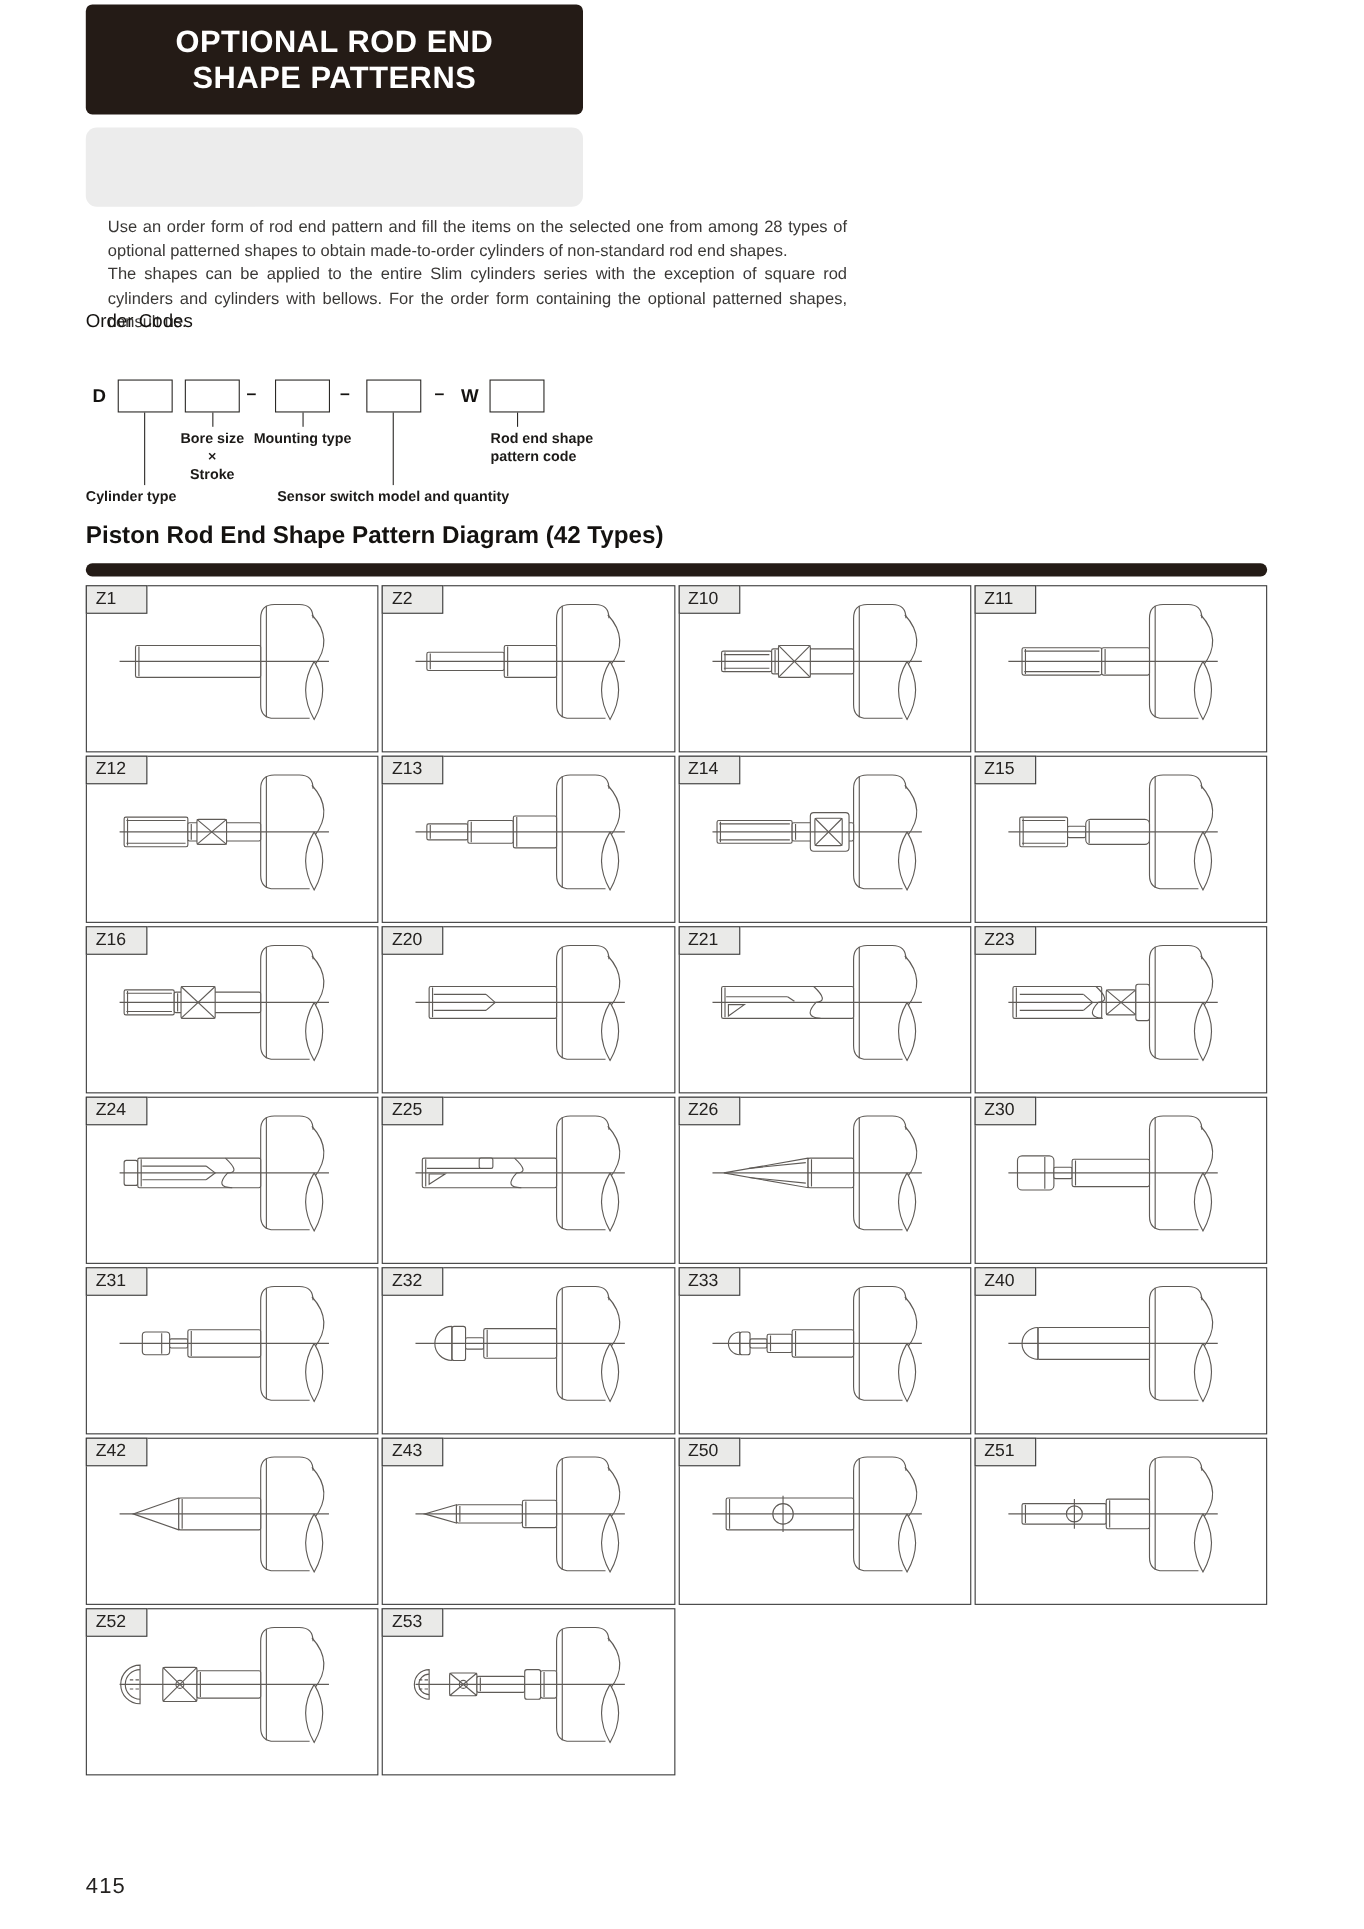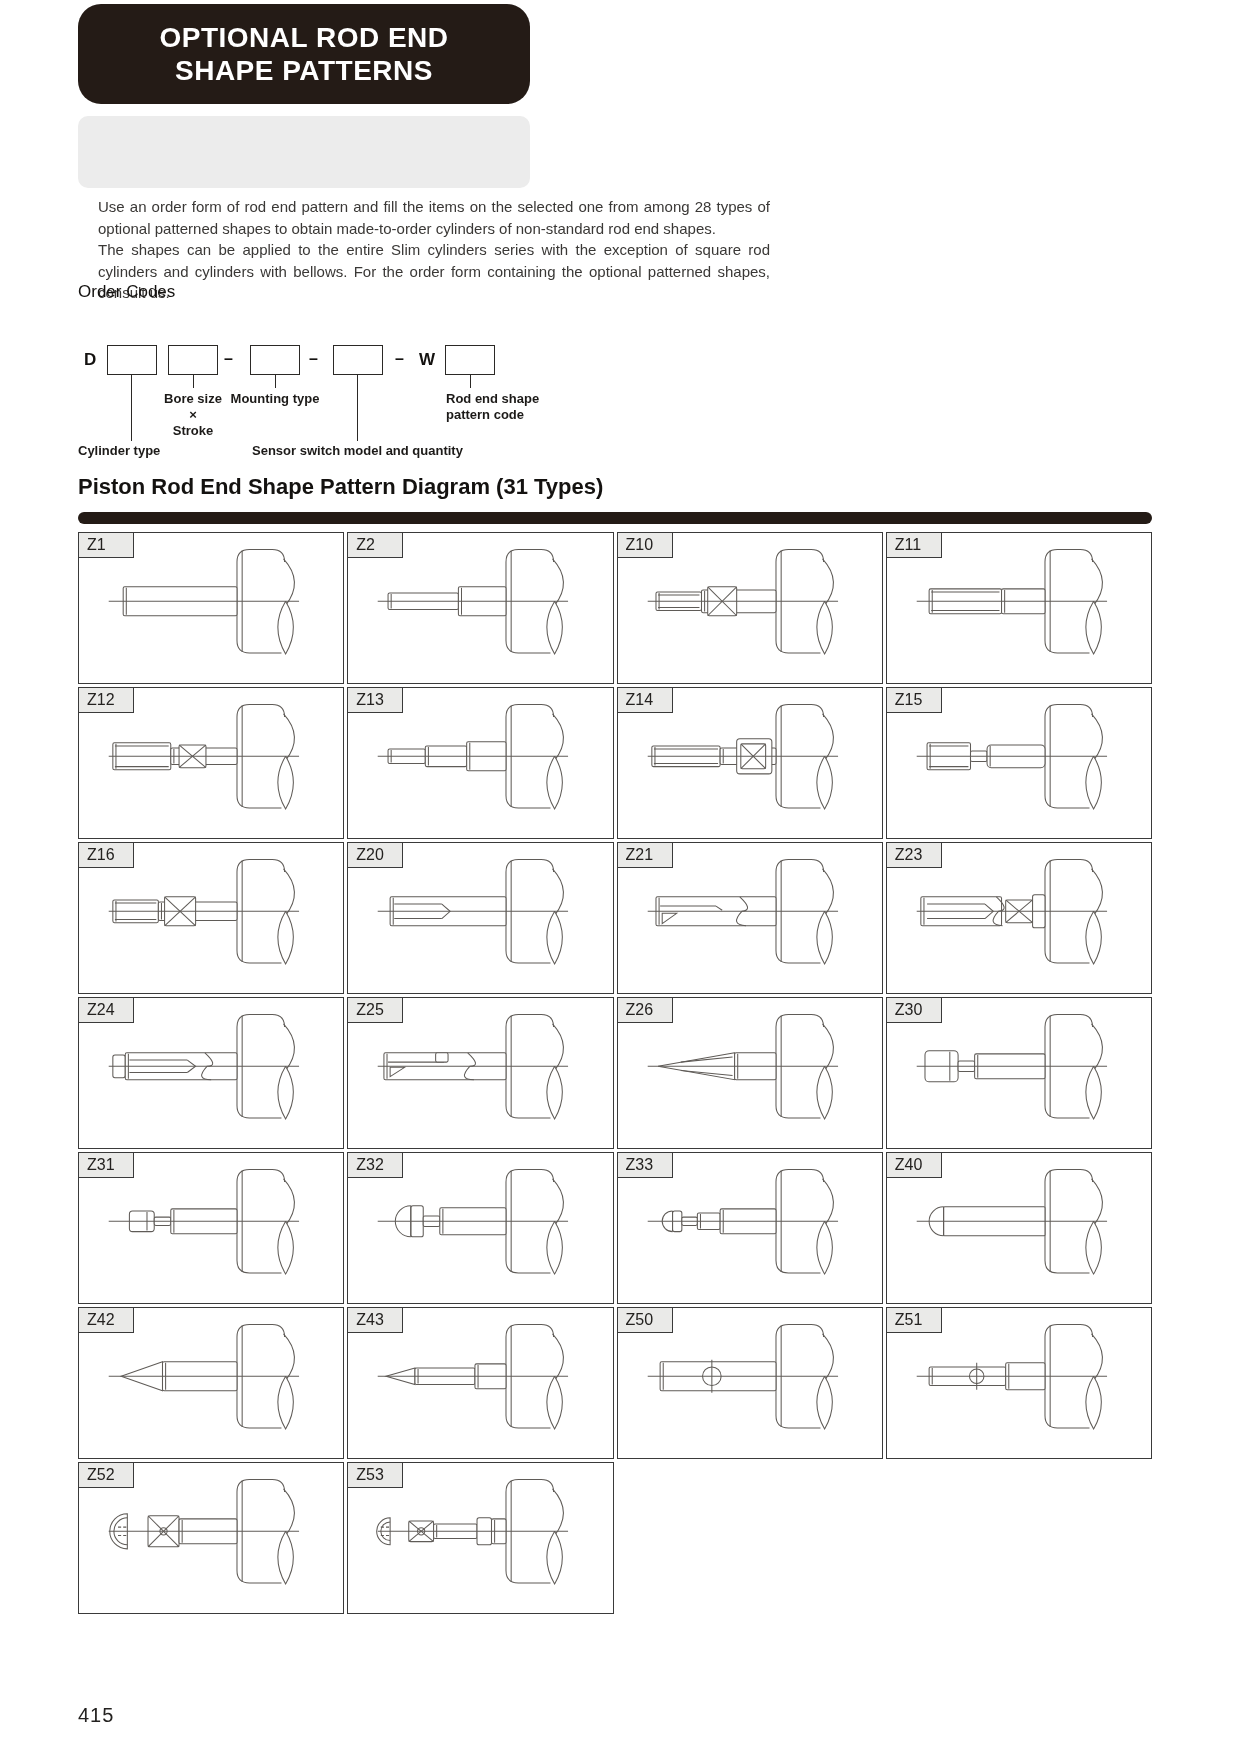--- a/index.html
+++ b/index.html
@@ -6,21 +6,21 @@
   html,body { background:#ffffff; }
   body {
     width:1240px; height:1754px; position:relative;
     font-family:"Liberation Sans", sans-serif; color:#2e2c2a;
   }
   .abs { position:absolute; }
 
   
   .title-box {
     left:78px; top:4px; width:452px; height:100px;
-    background:#241b16; border-radius:23px;
+    background:#241b16; border-radius:6px;
     display:flex; flex-direction:column; justify-content:center; align-items:center;
   }
   .title-box .tl {
     color:#ffffff; font-weight:bold; font-size:28px; line-height:33px; letter-spacing:0.5px;
   }
   .gray-box {
     left:78px; top:116px; width:452px; height:72px;
     background:#ececec; border-radius:10px;
   }
 
@@ -105,21 +105,21 @@
   <div class="oc-label oc-center" style="left:70px; top:46px; width:90px;">Bore size</div>
   <div class="oc-label oc-center" style="left:70px; top:62px; width:90px;">×</div>
   <div class="oc-label oc-center" style="left:70px; top:78px; width:90px;">Stroke</div>
   <div class="oc-label oc-center" style="left:137px; top:46px; width:120px;">Mounting type</div>
   <div class="oc-label" style="left:0px;   top:98px;">Cylinder type</div>
   <div class="oc-label" style="left:174px; top:98px;">Sensor switch model and quantity</div>
   <div class="oc-label" style="left:368px; top:46px;">Rod end shape</div>
   <div class="oc-label" style="left:368px; top:62px;">pattern code</div>
 </div>
 
-<div class="abs sec-heading">Piston Rod End Shape Pattern Diagram (31 Types)</div>
+<div class="abs sec-heading">Piston Rod End Shape Pattern Diagram (42 Types)</div>
 <div class="abs black-bar"></div>
 
 <div class="abs pgrid" id="pgrid">
     <div class="pcell">
       <span class="plabel">Z1</span>
       <svg viewBox="0 0 250 145" preserveAspectRatio="xMidYMid meet">
         <path d="M196,28 Q196,16 184,16 L162,16 Q150,16 150,28 L150,104 Q150,116 162,116 L193,116" fill="#fff" stroke="#5f5b57" stroke-width="1"></path>
         <line x1="155" y1="17" x2="155" y2="115" stroke="#5f5b57" stroke-width="1"></line>
         <path d="M195,25 Q215,47 197,70" fill="none" stroke="#5f5b57" stroke-width="1"></path>
         <path d="M197,66 Q212,91 197,117 Q182,91 197,66" fill="#fff" stroke="#5f5b57" stroke-width="1"></path>

